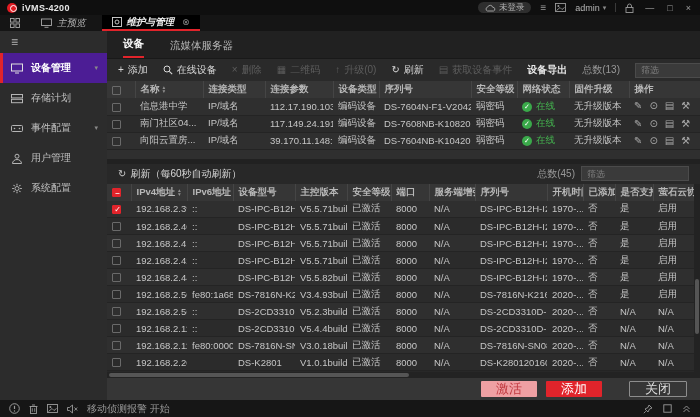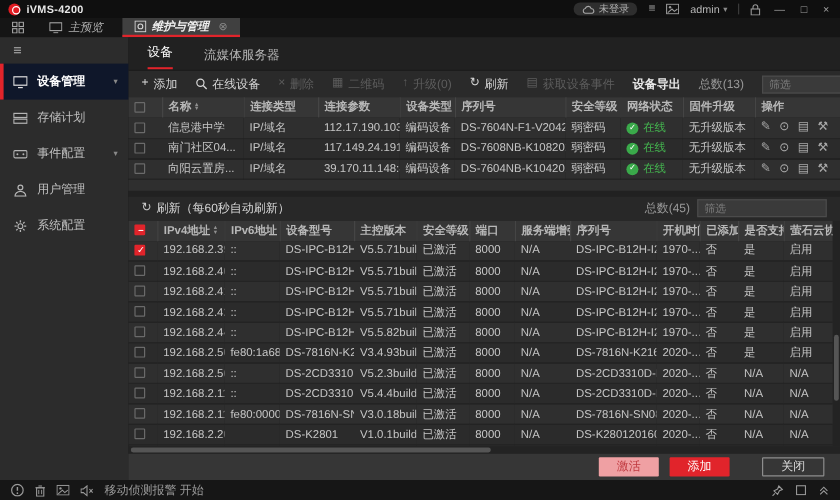--- a/index.html
+++ b/index.html
@@ -18,38 +18,38 @@
   .user { display:flex; align-items:center; gap:3px; font-size:9px; color:#b5b5b5; }
   .caret { font-size:7px; color:#8a8a8a; }
   .tb-div { width:1px; height:9px; background:#3a3a3a; }
   .win-ctl { font-size:9px; color:#9f9f9f; padding:0 2px; }
   svg.ic { display:block; }
 
   
   .tabbar { height:16px; background:#151515; display:flex; align-items:stretch; padding-left:5px; gap:6px; flex:0 0 auto;font-style:italic; }
   .grid-btn { width:20px; display:flex; align-items:center; justify-content:center; }
   .nav-tab { display:flex; align-items:center; gap:5px; padding:0 10px; color:#b2b2b2; font-size:9.5px; }
-  .nav-tab.active { background:#404040; color:#efefef; border-bottom:2px solid #e1242b; font-weight:bold; }
+  .nav-tab.active { background:#000000; color:#efefef; border-bottom:2px solid #e1242b; font-weight:bold; }
   .tclose { font-size:9px; color:#8a8a8a; margin-left:3px; font-weight:normal; }
 
   
   .app-row { flex:1; display:flex; min-height:0; }
   .sidebar { width:107px; background:#2c2c2c; display:flex; flex-direction:column; flex:0 0 auto; }
   .burger { height:22px; display:flex; align-items:center; padding-left:11px; color:#b5b5b5; font-size:12px; }
   .side-item { height:30px; display:flex; align-items:center; gap:8px; padding-left:11px; color:#c0c0c0; position:relative; font-size:10px; }
-  .side-item.selected { background:#0f172a; color:#fff; font-weight:bold; }
+  .side-item.selected { background:#4c1d95; color:#fff; font-weight:bold; }
   .side-item.selected::before { content:""; position:absolute; left:0; top:0; bottom:0; width:3px; background:#e1242b; }
   .side-arr { margin-left:auto; margin-right:9px; font-size:7px; color:#8a8a8a; }
 
   .main { flex:1; min-width:0; display:flex; flex-direction:column; background:#212121; }
 
   
   .content-tabs { height:27px; display:flex; gap:26px; padding-left:16px; align-items:flex-end; flex:0 0 auto; }
   .ctab { padding-bottom:5px; color:#b5b5b5; font-size:10.5px; }
-  .ctab.active { color:#fff; font-weight:normal; border-bottom:2px solid #e1242b; }
+  .ctab.active { color:#fff; font-weight:bold; border-bottom:2px solid #e1242b; }
 
   
   .toolbar { height:23px; background:#2a2a2a; border-top:1px solid #191919; display:flex; align-items:center; gap:15px; padding:0 11px; flex:0 0 auto; }
   .tbtn { display:flex; align-items:center; gap:4px; color:#d8d8d8; white-space:nowrap; }
   .tbtn .g { font-size:10px; line-height:1; }
   .tbtn.disabled { color:#5d5d5d; }
   .tbtn.disabled .g { color:#5d5d5d; }
   .tbtn.strong { font-weight:bold; color:#e8e8e8; }
   .tb-total { margin-left:auto; color:#989898; white-space:nowrap; }
   .filter { width:108px; height:15px; background:#3a3a3a; border:1px solid #4b4b4b; color:#cfcfcf; font-size:9px; padding:0 5px; outline:none; }
@@ -83,21 +83,21 @@
   .panel-body { flex:1; min-height:0; display:flex; flex-direction:column; }
   .body-row { flex:1; min-height:0; display:flex; overflow:hidden; }
   .tbl-wrap { flex:1; min-width:0; overflow:hidden; }
   .vscroll { width:6px; background:#232323; position:relative; flex:0 0 auto; }
   .vthumb { position:absolute; top:95px; left:1px; width:4px; height:55px; background:#555; border-radius:2px; }
   .hscroll { height:6px; background:#232323; position:relative; flex:0 0 auto; }
   .hthumb { position:absolute; left:2px; top:1px; height:4px; width:300px; background:#555; border-radius:2px; }
 
   
   .footer { height:22px; background:#363636; display:flex; align-items:center; justify-content:flex-end; gap:9px; padding:0 13px; flex:0 0 auto; }
-  .btn { height:16px; padding:0 15px; display:flex; align-items:center; font-size:10px; border-radius:1px; }
+  .btn { height:16px; padding:0 15px; display:flex; align-items:center; font-size:13px; border-radius:1px; }
   .btn-activate { background:#efa0a3; color:#c03a40; }
   .btn-add { background:#e1242b; color:#fff; }
   .btn-close { background:transparent; border:1px solid #8d8d8d; color:#dedede;margin-left:18px; }
 
   
   .statusbar { height:17px; background:#161616; display:flex; align-items:center; gap:9px; padding:0 9px; color:#9a9a9a; flex:0 0 auto; }
   .sb-right { margin-left:auto; display:flex; align-items:center; gap:10px; }
 </style>
 </head>
 <body>

